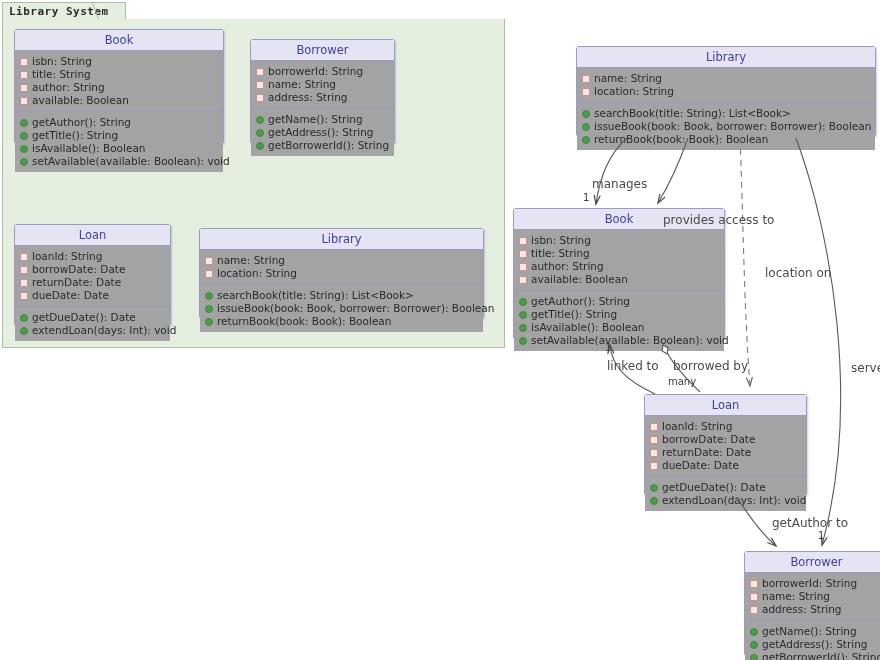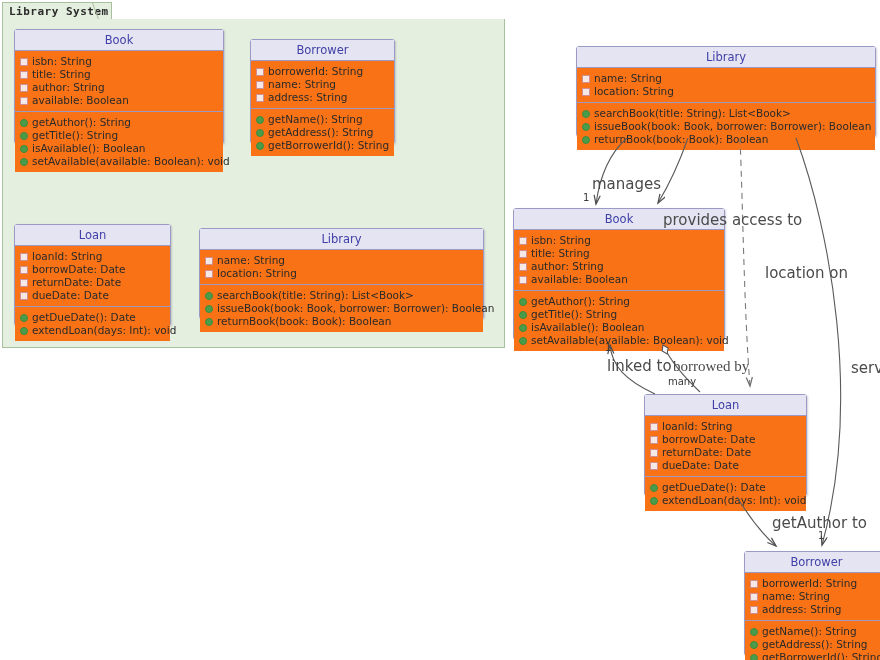--- a/index.html
+++ b/index.html
@@ -40,21 +40,21 @@
     position: absolute;
     box-sizing: border-box;
     background: #e5efdf;
     border: 1px solid #a8bfa0;
     border-bottom: none;
     font-family: "DejaVu Sans Mono", monospace;
     font-weight: bold;
     font-size: 11px;
     color: #2b2b2b;
     letter-spacing: 0.5px;
-    padding: 2px 2px 1px 6px;
+    padding: 2px 16px 1px 6px;
     white-space: nowrap;
     line-height: 13px;
   }
   .pkg-tab-notch {
     position: absolute;
     width: 10px;
     height: 18px;
     border-right: 1px solid #a8bfa0;
     transform: skewX(20deg);
     box-sizing: border-box;
@@ -76,21 +76,21 @@
     font-size: 11.5px;
     line-height: 20px;
     height: 20px;
     white-space: nowrap;
     overflow: hidden;
     background: #e4e4f2;
     border-bottom: 1px solid #9a9ac4;
   }
   .cls-sec {
     padding: 4px 5px 4px 5px;
-    background: #f97316;
+    background: #a3a3a3;
   }
   .cls-sec.attrs {
     border-bottom: 1px solid #9a9ac4;
   }
   .row {
     display: flex;
     align-items: center;
     font-size: 10.5px;
     line-height: 13px;
     color: #2a2a2a;
@@ -108,21 +108,21 @@
   }
   .mk.pub {
     border-radius: 50%;
     background: #4a9c4a;
     border: 1px solid #3e8a3e;
   }
 
   
   .elabel {
     position: absolute;
-    font-size: 15px;
+    font-size: 12px;
     color: #4a4a4a;
     white-space: nowrap;
     line-height: 12px;
   }
   .mult {
     position: absolute;
     font-size: 10px;
     color: #3a3a3a;
     white-space: nowrap;
     line-height: 11px;
@@ -433,21 +433,21 @@
 
       <path d="M737,497 C748,515 760,532 776,546" marker-end="url(#arrowOpen)"></path>
     </g>
   </svg>
 
   <div class="elabel" style="left:592px; top:178px;">manages</div>
   <div class="elabel" style="left:663px; top:172px;margin-top:42px;">provides access to</div>
   <div class="elabel" style="left:765px; top:267px;">location on</div>
   <div class="elabel" style="left:851px; top:362px;">serves</div>
   <div class="elabel" style="left:607px; top:360px;text-align:center;">linked to</div>
-  <div class="elabel" style="left:673px; top:360px;font-family:Liberation Serif, serif;">borrowed by</div>
+  <div class="elabel" style="left:673px; top:360px;">borrowed by</div>
   <div class="elabel" style="left:772px; top:517px;">getAuthor to</div>
 
   <div class="mult" style="left:583px; top:192px;">1</div>
   <div class="mult" style="left:605px; top:342px;">1</div>
   <div class="mult" style="left:660px; top:376px;margin-left:8px;">many</div>
   <div class="mult" style="left:818px; top:530px;">1</div>
 
 </div>
 
 </body></html>

